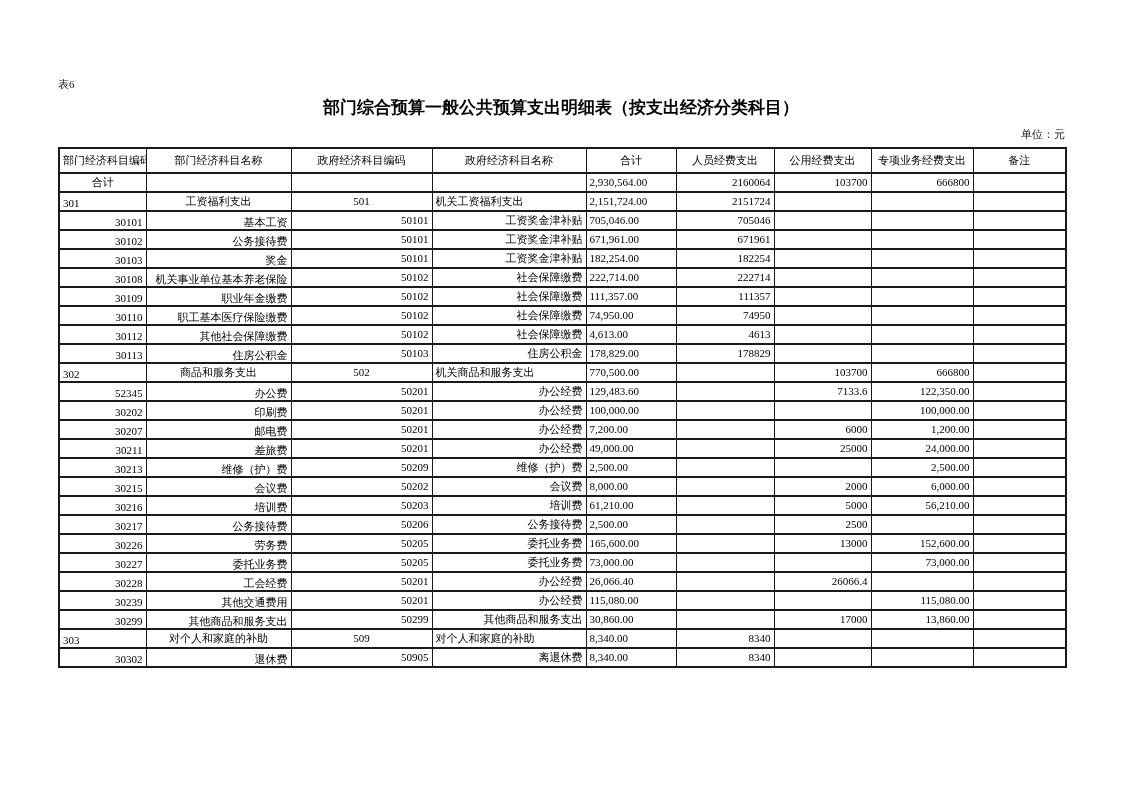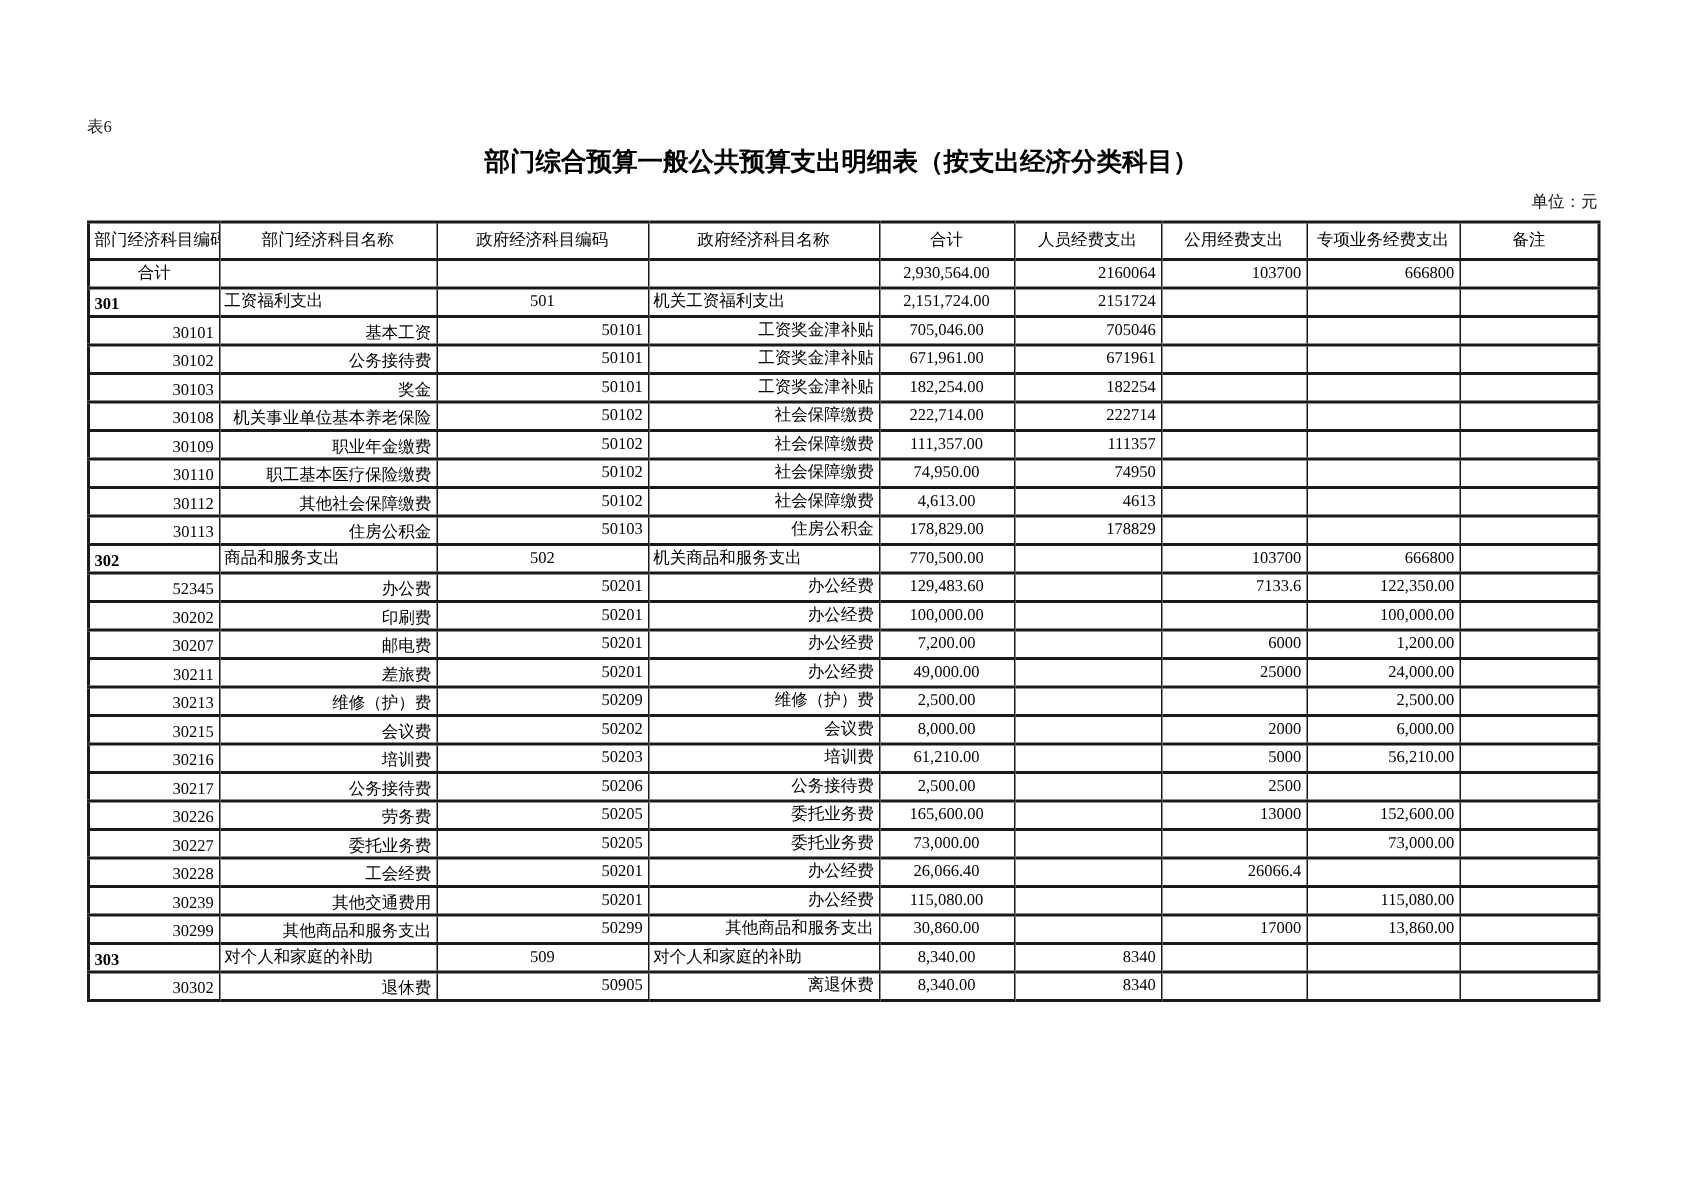--- a/index.html
+++ b/index.html
@@ -64,27 +64,27 @@
   table.budget thead tr { height: 25px; }
   table.budget tbody tr { height: 19px; }
   table.budget th {
     font-weight: normal;
     text-align: center;
     vertical-align: middle;
     font-size: 11px;
   }
   table.budget td { vertical-align: middle; }
   
-  td.c5 { text-align: center; }
+  td.c5 { text-align: left; }
   td.c6, td.c7, td.c8 { text-align: right; }
   
   tr.row-total td.c1 { text-align: center; }
   
-  tr.row-section td.c1 { text-align: left; vertical-align: bottom; padding-bottom: 1px; font-weight: bold; }
-  tr.row-section td.c2 { text-align: left; }
+  tr.row-section td.c1 { text-align: left; vertical-align: bottom; padding-bottom: 1px; }
+  tr.row-section td.c2 { text-align: center; }
   tr.row-section td.c3 { text-align: center; vertical-align: top; padding-top: 2px; }
   tr.row-section td.c4 { text-align: left; }
   
   tr.row-detail td.c1, tr.row-detail td.c2 { text-align: right; vertical-align: bottom; padding-bottom: 1px; }
   tr.row-detail td.c3, tr.row-detail td.c4 { text-align: right; vertical-align: top; padding-top: 2px; }
 </style>
 </head>
 <body>
 
 <div class="page">

